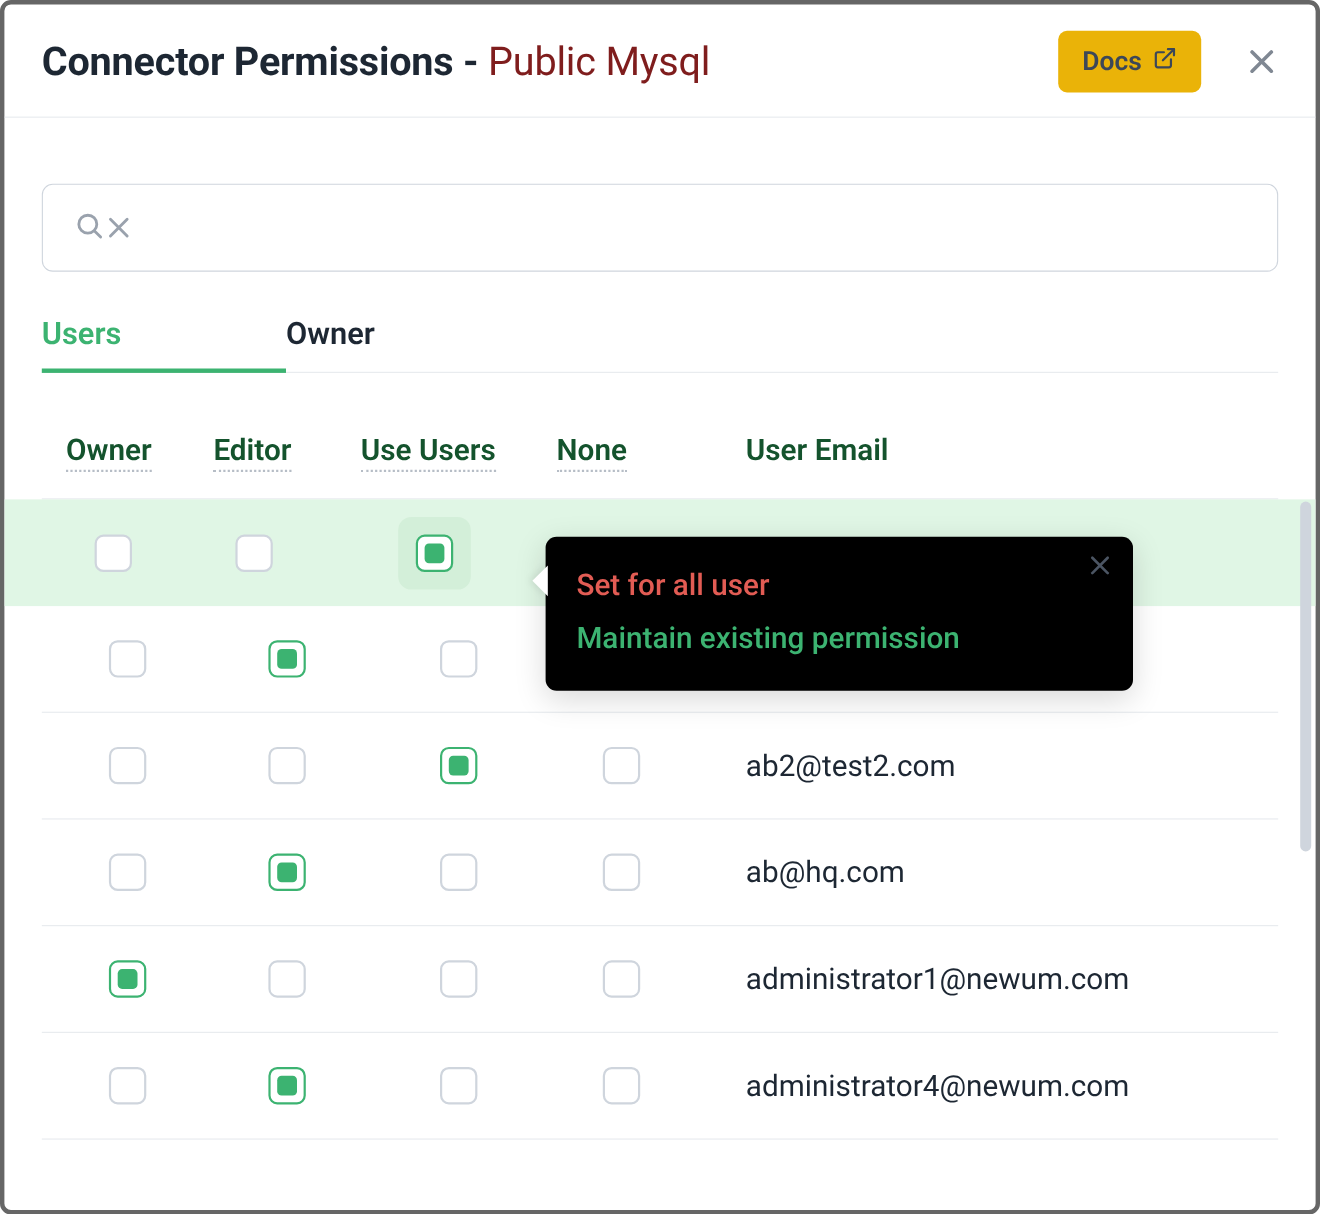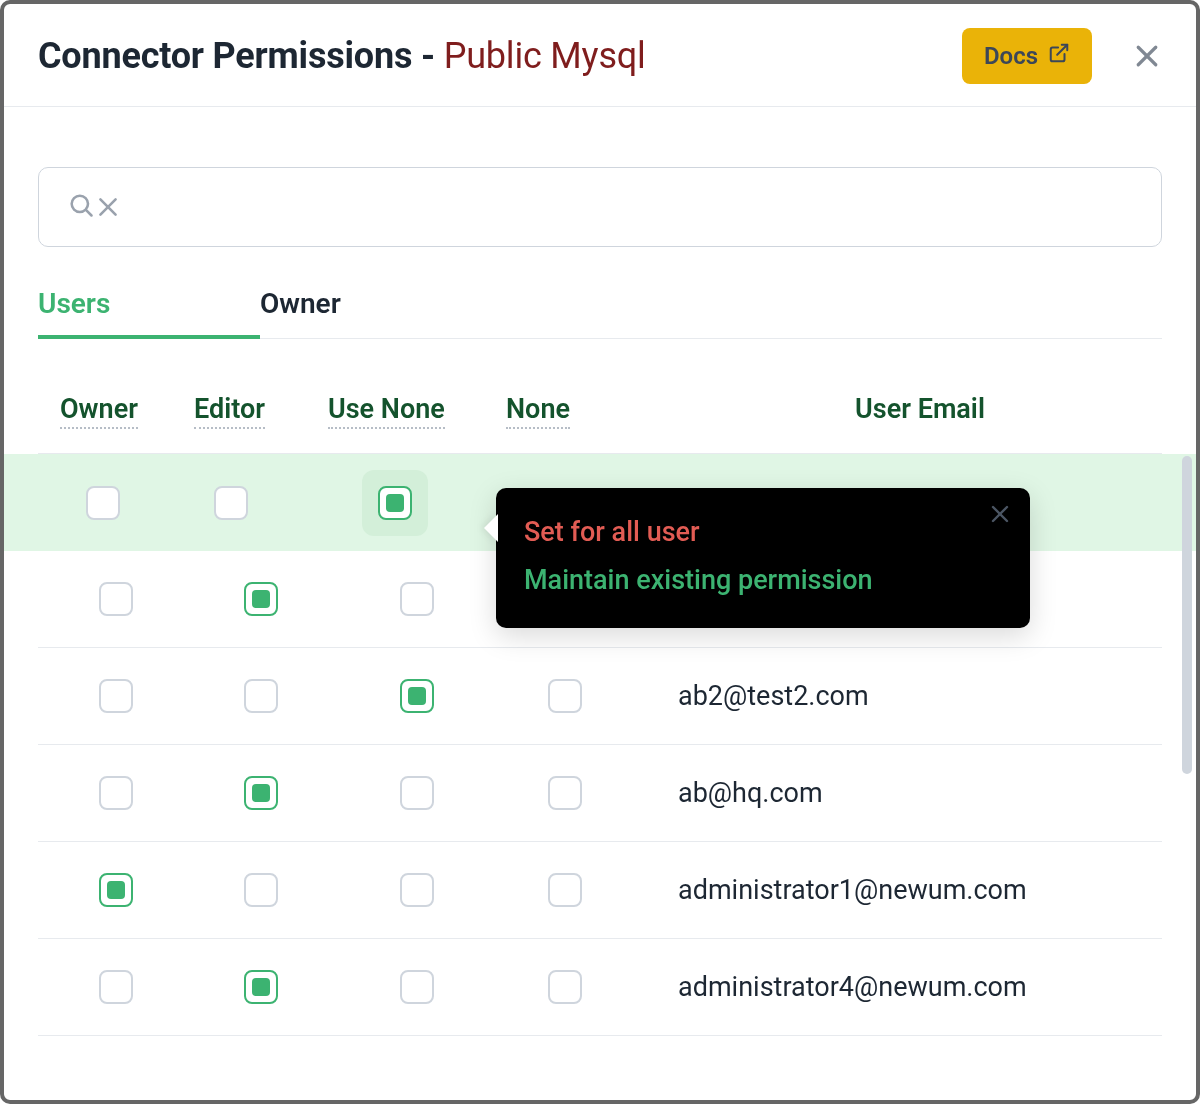--- a/index.html
+++ b/index.html
@@ -121,21 +121,21 @@
   }
   .col-headers .col {
     font-size: 27px;
     font-weight: 600;
     color: #14532d;
   }
   .col-owner  { width: 156px; padding-left: 22px; }
   .col-editor { width: 134px; }
   .col-useonly{ width: 178px; }
   .col-none   { width: 118px; }
-  .col-email  { flex: 1; padding-left: 54px; text-align: center; }
+  .col-email  { flex: 1; padding-left: 54px; }
 
   .dotted { border-bottom: 2px dotted #b6bdc6; padding-bottom: 2px; }
 
   
   .rows { margin: 0; position: relative; }
   .row {
     display: flex;
     align-items: center;
     height: 97px;
     border-bottom: 1px solid #e7eaee;
@@ -282,21 +282,21 @@
   </div>
 
   <div class="tabs">
     <div class="tab active">Users</div>
     <div class="tab">Owner</div>
   </div>
 
   <div class="col-headers">
     <div class="col col-owner"><span class="dotted">Owner</span></div>
     <div class="col col-editor"><span class="dotted">Editor</span></div>
-    <div class="col col-useonly"><span class="dotted">Use None</span></div>
+    <div class="col col-useonly"><span class="dotted">Use Users</span></div>
     <div class="col col-none"><span class="dotted">None</span></div>
     <div class="col col-email"><span>User Email</span></div>
   </div>
 
   <div class="rows">
 
     <div class="row highlight">
       <div class="cell-owner">
           <span class="cb"></span>
         </div>

